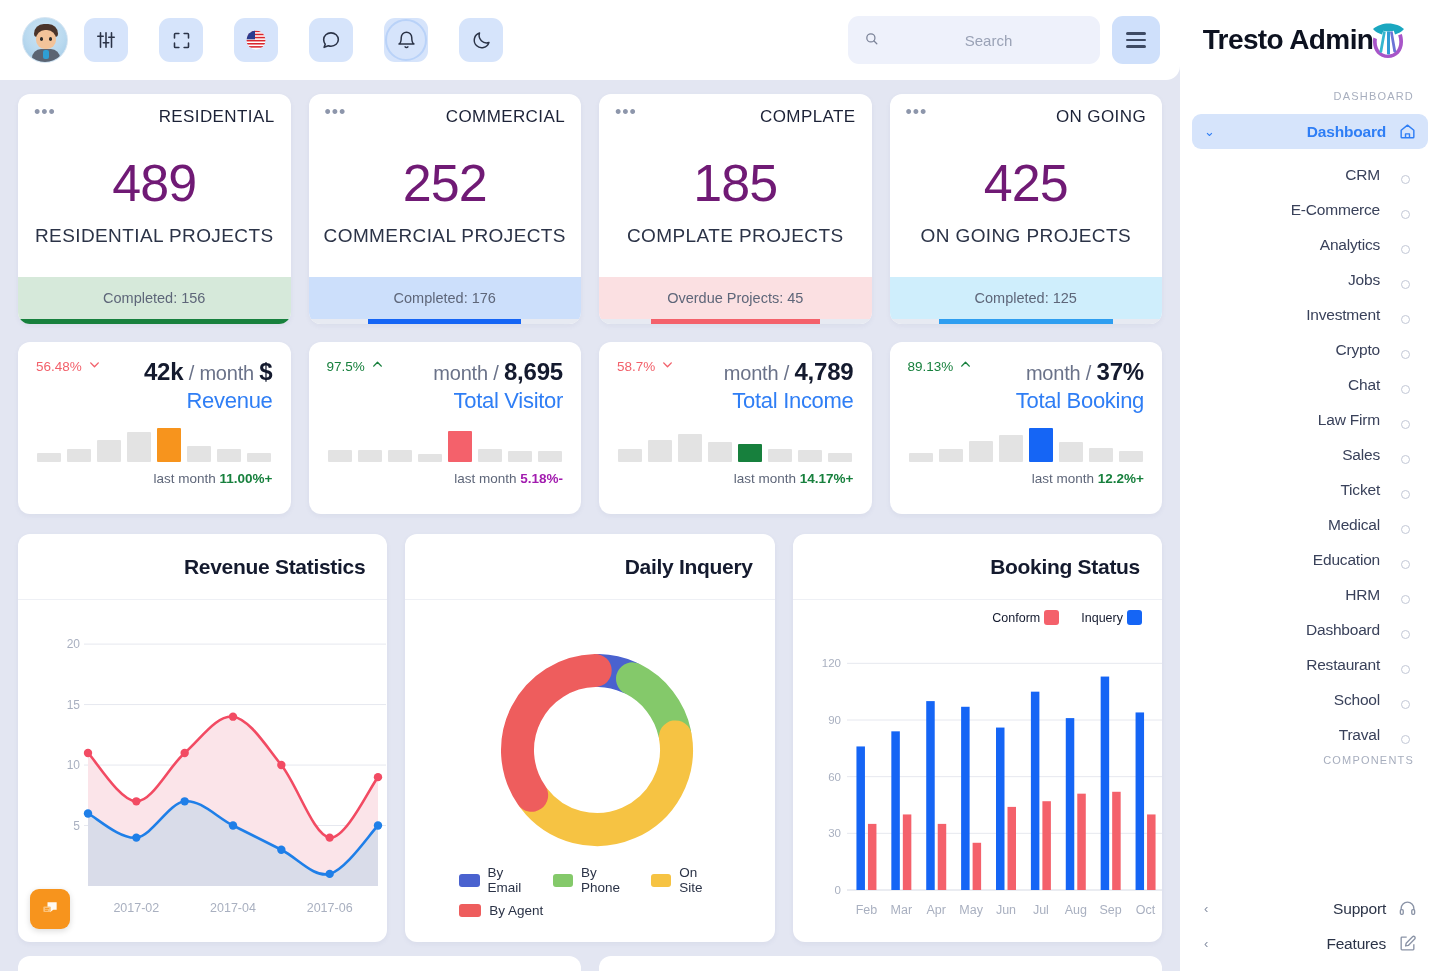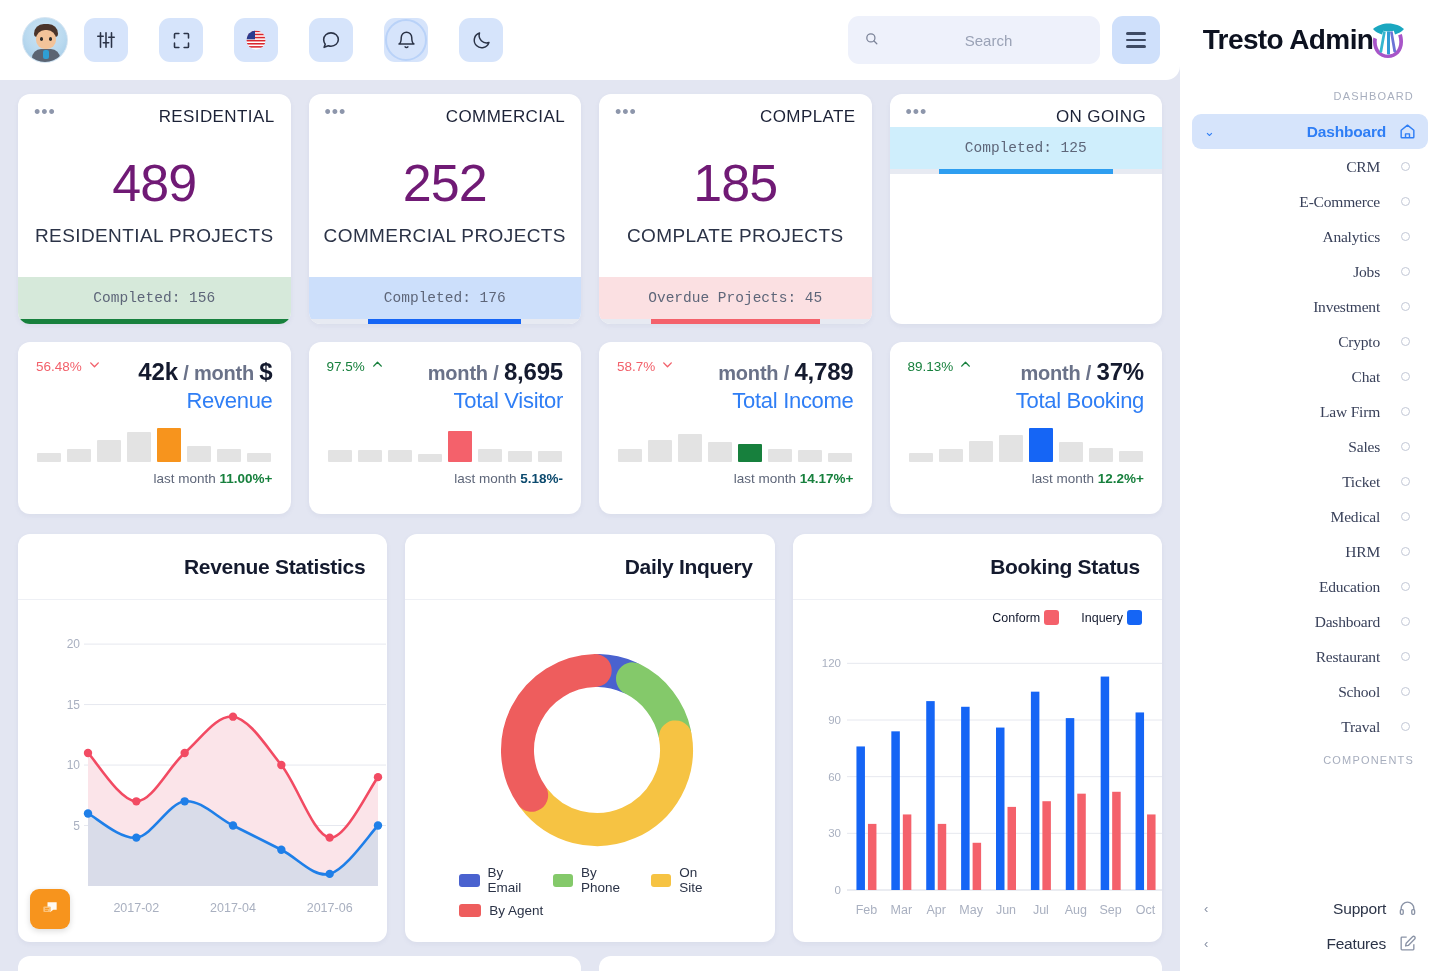--- a/index.html
+++ b/index.html
@@ -89,45 +89,45 @@
   }
   .stat-top { padding: 13px 16px 0 16px; display:flex; align-items:flex-start; }
   .dots { color:#8d96ab; font-size:18px; line-height:10px; letter-spacing:1px; cursor:pointer; }
   .stat-title {
     margin-left:auto; font-size:17px; color:#1c2237; letter-spacing:.4px;
     font-weight:400;
   }
   .stat-body { flex:1; display:flex; flex-direction:column; align-items:center; justify-content:center; gap:2px; }
   .stat-num { font-size:52px; font-weight:400; color:#701a75; line-height:1; letter-spacing:-1px; }
   .stat-sub { font-size:19px; color:#2b3347; letter-spacing:.4px; margin-top:14px; }
-  .stat-foot { height:42px; display:flex; align-items:center; justify-content:center; font-size:14.5px; color:#5e6679;font-family:Liberation Mono, monospace; }
+  .stat-foot { height:42px; display:flex; align-items:center; justify-content:center; font-size:14.5px; color:#5e6679; }
   .stat-bar { height:5px; background:#e7eaf2; }
   .stat-bar i { display:block; height:5px; }
 
   
   .mini-card {
     flex:1; background:#fff; border-radius:12px;
     box-shadow: 0 2px 5px rgba(80,95,140,.07);
     height: 172px; padding: 16px 18px 14px 18px;
     display:flex; flex-direction:column;
   }
   .mini-r1 { display:flex; align-items:flex-start; }
   .mini-pct { font-size:13.5px; display:flex; align-items:center; gap:6px; }
   .mini-pct.up { color:#17803d; }
   .mini-pct.down { color:#f2616b; }
   .mini-amt { margin-left:auto; font-size:20px; color:#141a2e; letter-spacing:-.2px; }
   .mini-amt b { font-size:24px; font-weight:bold; }
-  .mini-amt .slash { color:#6a7289; font-weight:700; }
+  .mini-amt .slash { color:#6a7289; font-weight:400; }
   .mini-label { text-align:right; font-size:22px; color:#2f7ef5; margin-top:2px; letter-spacing:-.3px; }
   .spark { display:flex; align-items:flex-end; justify-content:center; gap:6px; height:38px; margin-top:10px; }
   .spark i { display:block; width:24px; background:#e3e3e3; border-radius:1px; }
   .mini-foot { text-align:right; font-size:13.5px; color:#5e6679; margin-top:9px; }
   .mini-foot b { font-weight:bold; }
   .mini-foot b.pos { color:#17803d; }
-  .mini-foot b.neg { color:#0c4a6e;text-align:center; }
+  .mini-foot b.neg { color:#a21caf;text-align:center; }
 
   
   .chart-card {
     flex:1; background:#fff; border-radius:12px;
     box-shadow: 0 2px 5px rgba(80,95,140,.07);
     height: 408px; display:flex; flex-direction:column; overflow:hidden;
   }
   .chart-head {
     height:66px; flex:0 0 66px; display:flex; align-items:center; justify-content:flex-end;
     padding: 0 22px; border-bottom:1px solid #eef0f5;
@@ -174,21 +174,21 @@
     display:flex; align-items:center; gap:10px;
     height:35px; padding: 0 10px 0 12px; border-radius:9px;
     cursor:pointer;
   }
   .side-item .chev { font-size:13px; color:#2f7ef5; width:14px; }
   .side-item .lbl { margin-left:auto; font-size:15.5px; color:#2b3347; letter-spacing:-.2px; }
   .side-item .ico { width:22px; display:flex; align-items:center; justify-content:center; }
   .side-item.active { background:#d6e4fb; }
   .side-item.active .lbl { color:#2f7ef5; font-weight:bold; }
   .side-sub {
-    display:flex; align-items:center; height:35px; padding:0 12px 0 12px; cursor:pointer;font-family:Liberation Serif, serif;
+    display:flex; align-items:flex-end; height:35px; padding:0 12px 0 12px; cursor:pointer;
   }
   .side-sub .lbl { margin-left:auto; font-size:15.5px; color:#39415a; letter-spacing:-.2px; }
   .side-sub.on .lbl { color:#2f7ef5; }
   .side-sub .dot {
     width:22px; display:flex; align-items:center; justify-content:center; margin-left:14px;
   }
   .side-sub .dot::before {
     content:""; width:7px; height:7px; border-radius:50%;
     border:1.6px solid #c2c8d6; display:block;
   }
@@ -355,20 +355,24 @@
           <div class="stat-foot" id="sf2" style="background: rgb(251, 224, 226);">Overdue Projects: 45</div>
           <div class="stat-bar">
               <i id="sb2" style="background: rgb(244, 97, 107); width: 62%; margin-left: 19%;"></i>
             </div>
         </div>
 
         <div class="stat-card">
           <div class="stat-top">
             <span class="dots">•••</span>
             <span class="stat-title">ON GOING</span>
+          </div>
+          <div class="stat-body">
+            <div class="stat-num">425</div>
+            <div class="stat-sub">ON GOING PROJECTS</div>
           </div>
           <div class="stat-foot" id="sf3" style="background: rgb(207, 238, 252);">Completed: 125</div>
           <div class="stat-bar">
               <i id="sb3" style="background: rgb(46, 158, 240); width: 64%; margin-left: 18%;"></i>
             </div>
         </div>
       </div>
 
       <div class="row r2" id="mini-row">
           <div class="mini-card">
@@ -668,25 +672,25 @@
           </div>
           <div class="side-sub">
             <span class="lbl">Ticket</span>
             <span class="dot"></span>
           </div>
           <div class="side-sub">
             <span class="lbl">Medical</span>
             <span class="dot"></span>
           </div>
           <div class="side-sub">
+            <span class="lbl">Education</span>
+            <span class="dot"></span>
+          </div>
+          <div class="side-sub">
             <span class="lbl">HRM</span>
-            <span class="dot"></span>
-          </div>
-          <div class="side-sub">
-            <span class="lbl">Education</span>
             <span class="dot"></span>
           </div>
           <div class="side-sub">
             <span class="lbl">Dashboard</span>
             <span class="dot"></span>
           </div>
           <div class="side-sub">
             <span class="lbl">Restaurant</span>
             <span class="dot"></span>
           </div>

